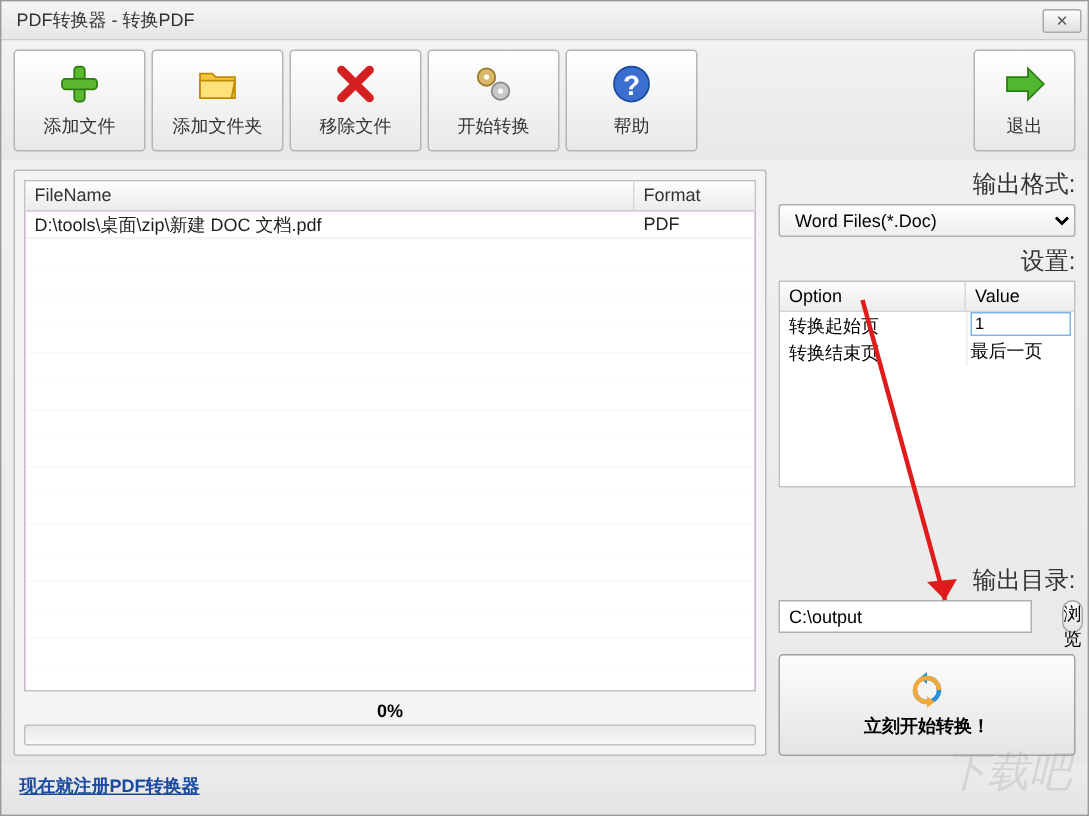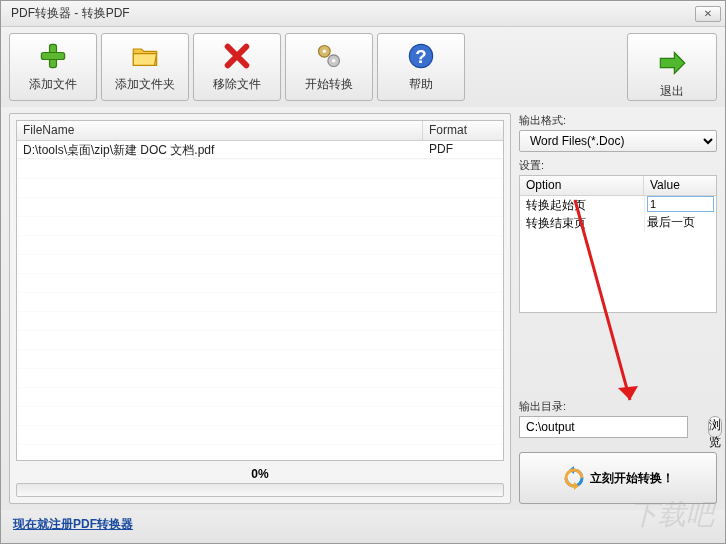--- a/index.html
+++ b/index.html
@@ -62,21 +62,21 @@
       flex-direction: column;
       align-items: center;
       justify-content: center;
       gap: 6px;
       cursor: pointer;
       font-size: 12px;
       color: #333;
     }
     .tool-btn svg { width: 28px; height: 28px; }
     .tool-spacer { flex: 1; }
-    .exit-btn { width: 90px; margin-left: 4px; justify-content: flex-end; }
+    .exit-btn { width: 68px; margin-left: 4px; }
 
     .main-area {
       display: flex;
       flex: 1;
       padding: 6px 8px;
       gap: 8px;
       background: linear-gradient(to bottom, #f0f0f0, #e8e8e8);
     }
     .left-panel {
       flex: 1;
@@ -150,23 +150,24 @@
       border-radius: 2px;
     }
 
     .right-panel {
       width: 198px;
       display: flex;
       flex-direction: column;
       gap: 6px;
     }
     .section-label {
-      font-size: 11px;
+      font-size: 16px;
       color: #333;
       margin-bottom: 2px;
+      text-align: right;
     }
     .select-box {
       width: 100%;
       height: 22px;
       border: 1px solid #b0b0b0;
       background: linear-gradient(to bottom, #fff, #eee);
       padding: 0 6px;
       font-size: 12px;
       border-radius: 2px;
     }
@@ -226,26 +227,26 @@
       width: 48px;
       height: 22px;
       border: 1px solid #a8a8a8;
       background: linear-gradient(to bottom, #fdfdfd, #e4e4e4);
       font-size: 12px;
       border-radius: 10px;
       cursor: pointer;
     }
     .convert-now-btn {
       margin-top: 8px;
-      height: 52px;
+      height: 68px;
       border: 1px solid #a2a2a2;
       background: linear-gradient(to bottom, #fdfdfd, #e4e4e4);
       border-radius: 3px;
       display: flex;
-      flex-direction: row;
+      flex-direction: column;
       align-items: center;
       justify-content: center;
       gap: 4px;
       cursor: pointer;
       font-weight: bold;
       font-size: 12px;
       position: relative;
     }
     .convert-now-btn svg { width: 24px; height: 24px; }
 

